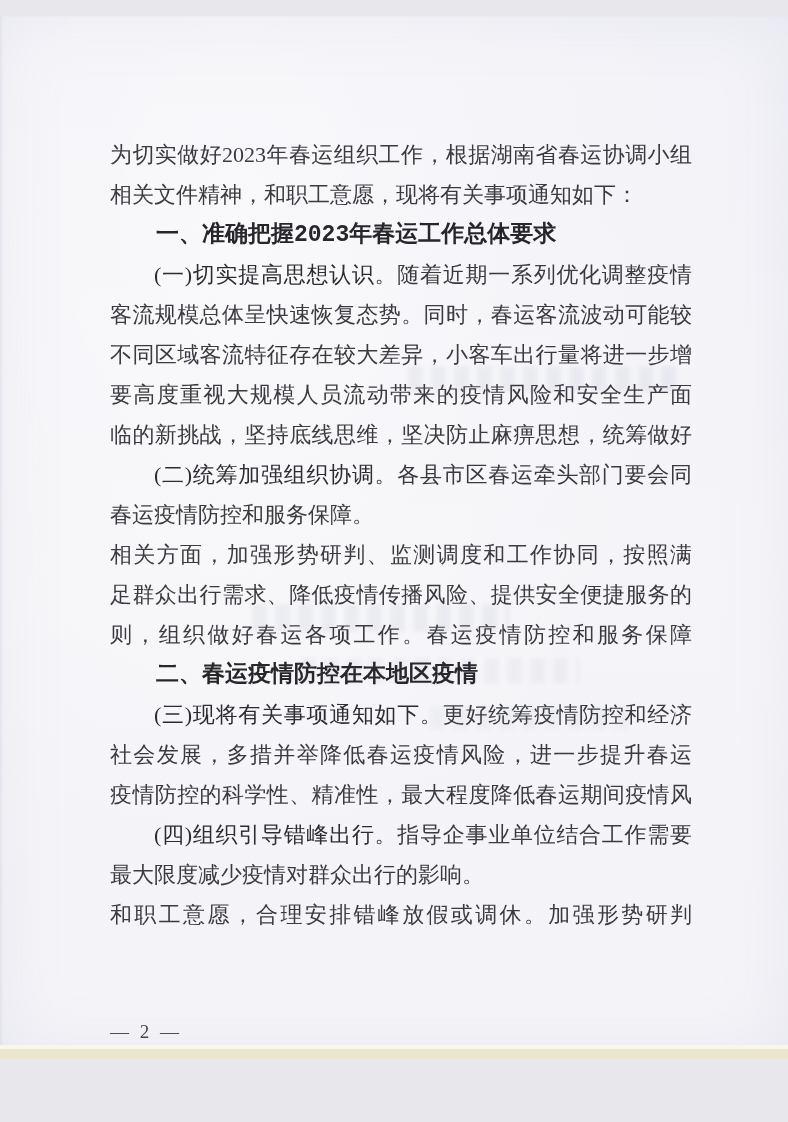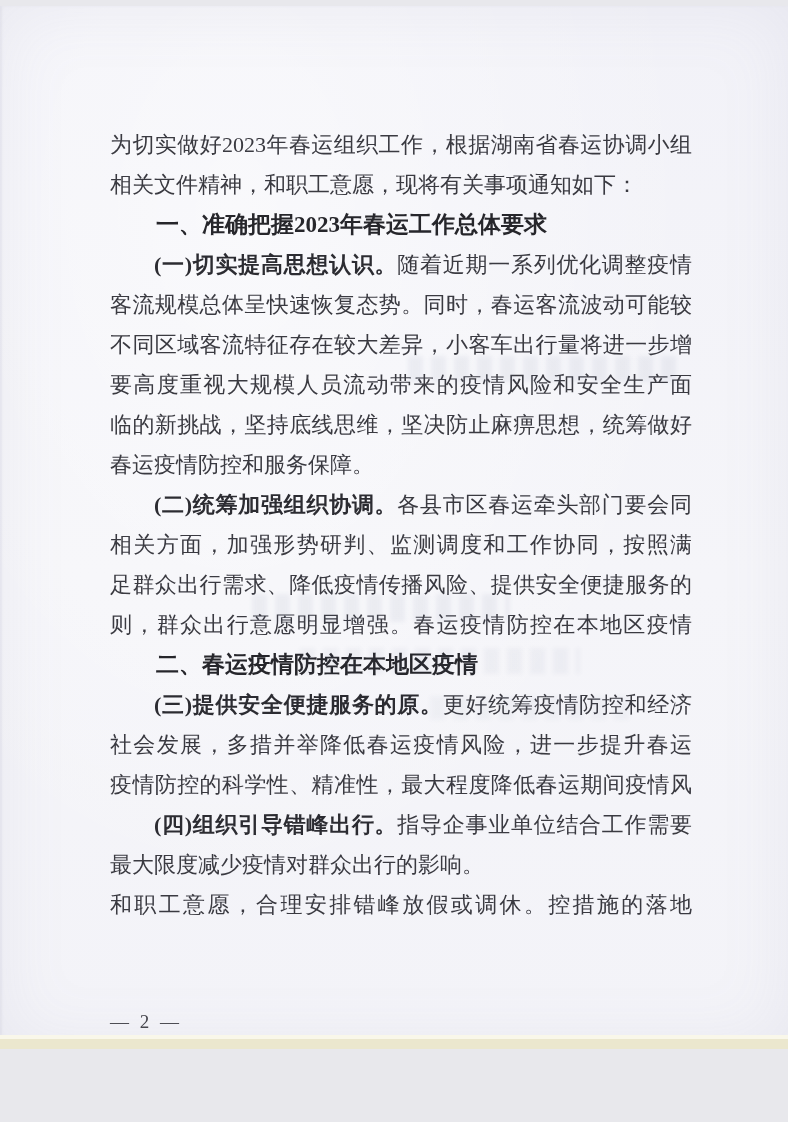--- a/index.html
+++ b/index.html
@@ -4,21 +4,21 @@
 <style>
   html, body {
     margin: 0;
     padding: 0;
     background: #e8e8ec;
   }
   .page {
     position: relative;
     width: 788px;
     height: 1043px;
-    margin: 6px auto;
+    margin: 16px auto;
     background: #f4f4f9;
     background-image:
       radial-gradient(ellipse at 30% 20%, rgba(255,255,255,0.5), rgba(255,255,255,0) 60%),
       linear-gradient(#f2f2f8, #f5f5f9 55%, #f3f3f8);
     box-shadow: inset 0 0 70px rgba(140,140,170,0.10), inset 2px 0 2px rgba(120,120,150,0.08);
     overflow: hidden;
     font-family: "Liberation Serif", "DejaVu Serif", serif;
   }
   .content {
     position: absolute;
@@ -36,27 +36,27 @@
   }
   .line.justify {
     text-align: justify;
     text-align-last: justify;
     white-space: normal;
   }
   .line.indent {
     text-indent: 2em;
   }
   .line.heading {
-    font-family: Liberation Serif, serif;
+    font-family: Liberation Mono, monospace;
     font-weight: 700;
     font-size: 23px;
     color: #26262b;
   }
   .lead {
-    font-weight: 700;
+    font-weight: 400;
     color: #2c2c32;
   }
   .page-number {
     position: absolute;
     left: 110px;
     top: 1005px;
     font-size: 19px;
     letter-spacing: 3px;
     color: #46464d;
   }
@@ -96,32 +96,32 @@
 
   <div class="content">
       <div class="line body justify">为切实做好2023年春运组织工作，根据湖南省春运协调小组</div>
       <div class="line body">相关文件精神，和职工意愿，现将有关事项通知如下：</div>
       <div class="line heading indent">一、准确把握2023年春运工作总体要求</div>
       <div class="line body justify indent"><span class="lead">(一)切实提高思想认识。</span>随着近期一系列优化调整疫情防</div>
       <div class="line body justify">客流规模总体呈快速恢复态势。同时，春运客流波动可能较大，</div>
       <div class="line body justify">不同区域客流特征存在较大差异，小客车出行量将进一步增加。</div>
       <div class="line body justify">要高度重视大规模人员流动带来的疫情风险和安全生产面</div>
       <div class="line body justify">临的新挑战，坚持底线思维，坚决防止麻痹思想，统筹做好</div>
+      <div class="line body justify indent"><span class="lead">(二)统筹加强组织协调。</span>各县市区春运牵头部门要会同</div>
       <div class="line body">春运疫情防控和服务保障。</div>
-      <div class="line body justify indent"><span class="lead">(二)统筹加强组织协调。</span>各县市区春运牵头部门要会同</div>
       <div class="line body justify">相关方面，加强形势研判、监测调度和工作协同，按照满</div>
       <div class="line body justify">足群众出行需求、降低疫情传播风险、提供安全便捷服务的原</div>
-      <div class="line body justify">则，群众出行意愿明显增强。春运疫情防控在本地区疫情</div>
+      <div class="line body justify">则，组织做好春运各项工作。春运疫情防控和服务保障</div>
       <div class="line heading indent">二、春运疫情防控在本地区疫情</div>
-      <div class="line body justify indent"><span class="lead">(三)提供安全便捷服务的原。</span>更好统筹疫情防控和经济</div>
+      <div class="line body justify indent"><span class="lead">(三)现将有关事项通知如下。</span>更好统筹疫情防控和经济</div>
       <div class="line body justify">社会发展，多措并举降低春运疫情风险，进一步提升春运</div>
       <div class="line body justify">疫情防控的科学性、精准性，最大程度降低春运期间疫情风险，</div>
       <div class="line body justify indent"><span class="lead">(四)组织引导错峰出行。</span>指导企事业单位结合工作需要</div>
       <div class="line body">最大限度减少疫情对群众出行的影响。</div>
-      <div class="line body justify">和职工意愿，合理安排错峰放假或调休。控措施的落地</div>
+      <div class="line body justify">和职工意愿，合理安排错峰放假或调休。加强形势研判</div>
     </div>
 
   <div class="page-number">— 2 —</div>
 
   <div class="bleed b1"></div>
   <div class="bleed b2"></div>
   <div class="bleed b3"></div>
   <div class="bleed b4"></div>
 
   <div class="scan-edge-light"></div>

